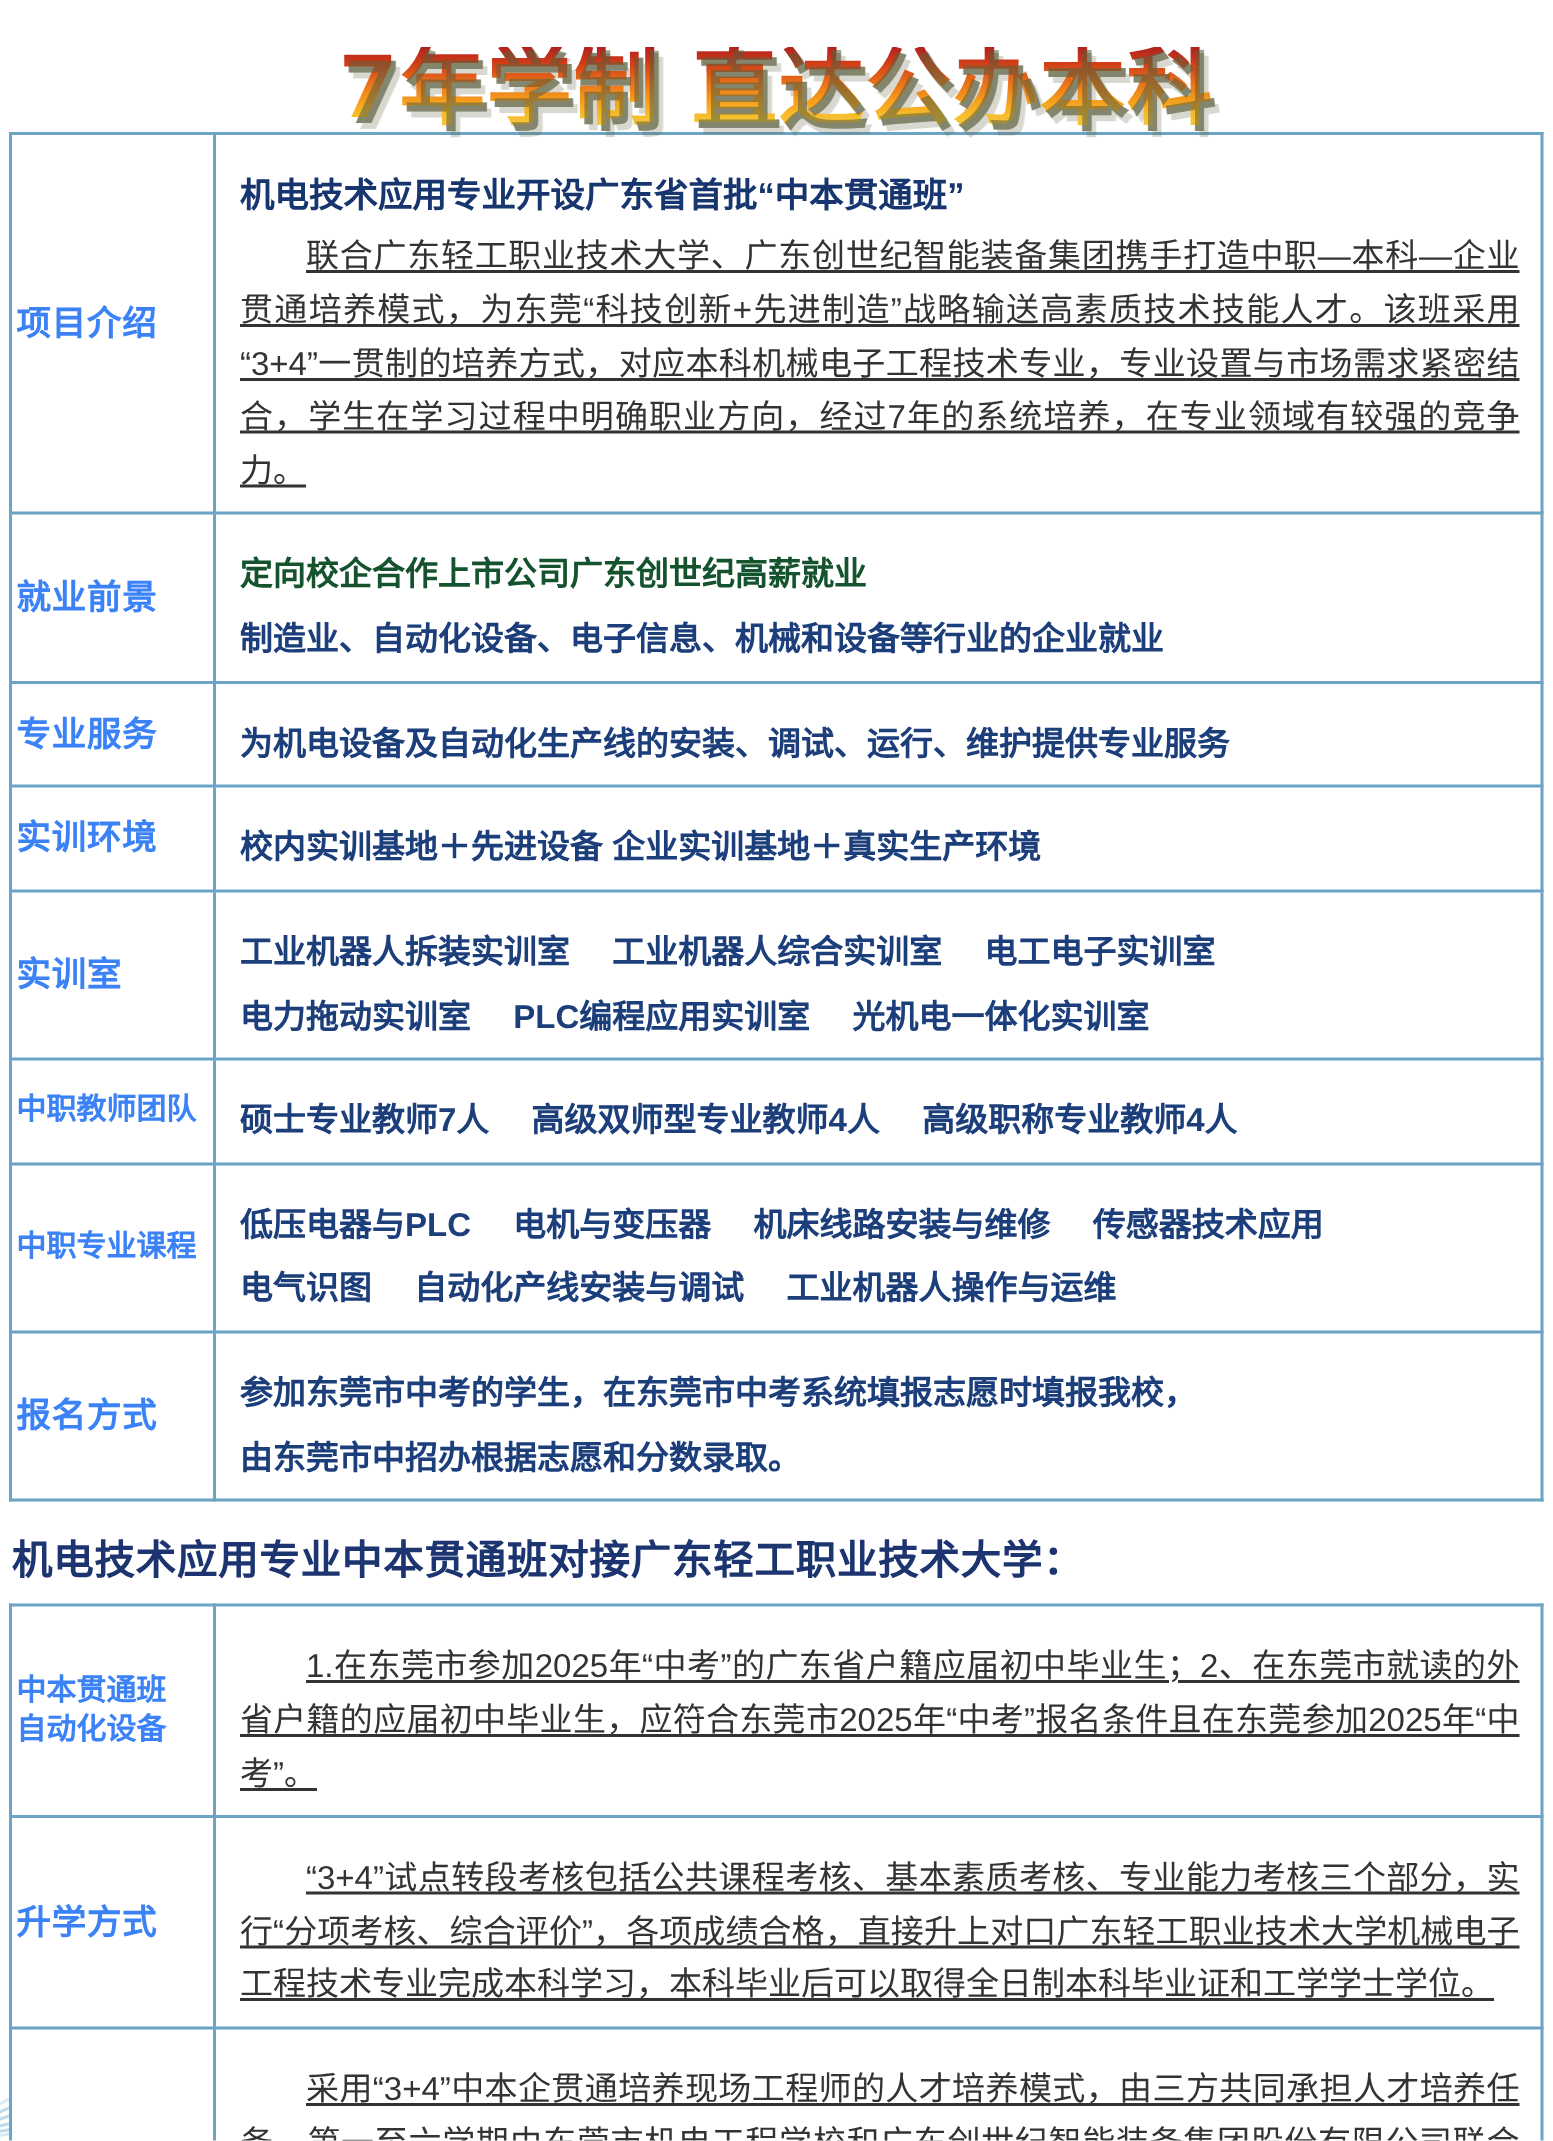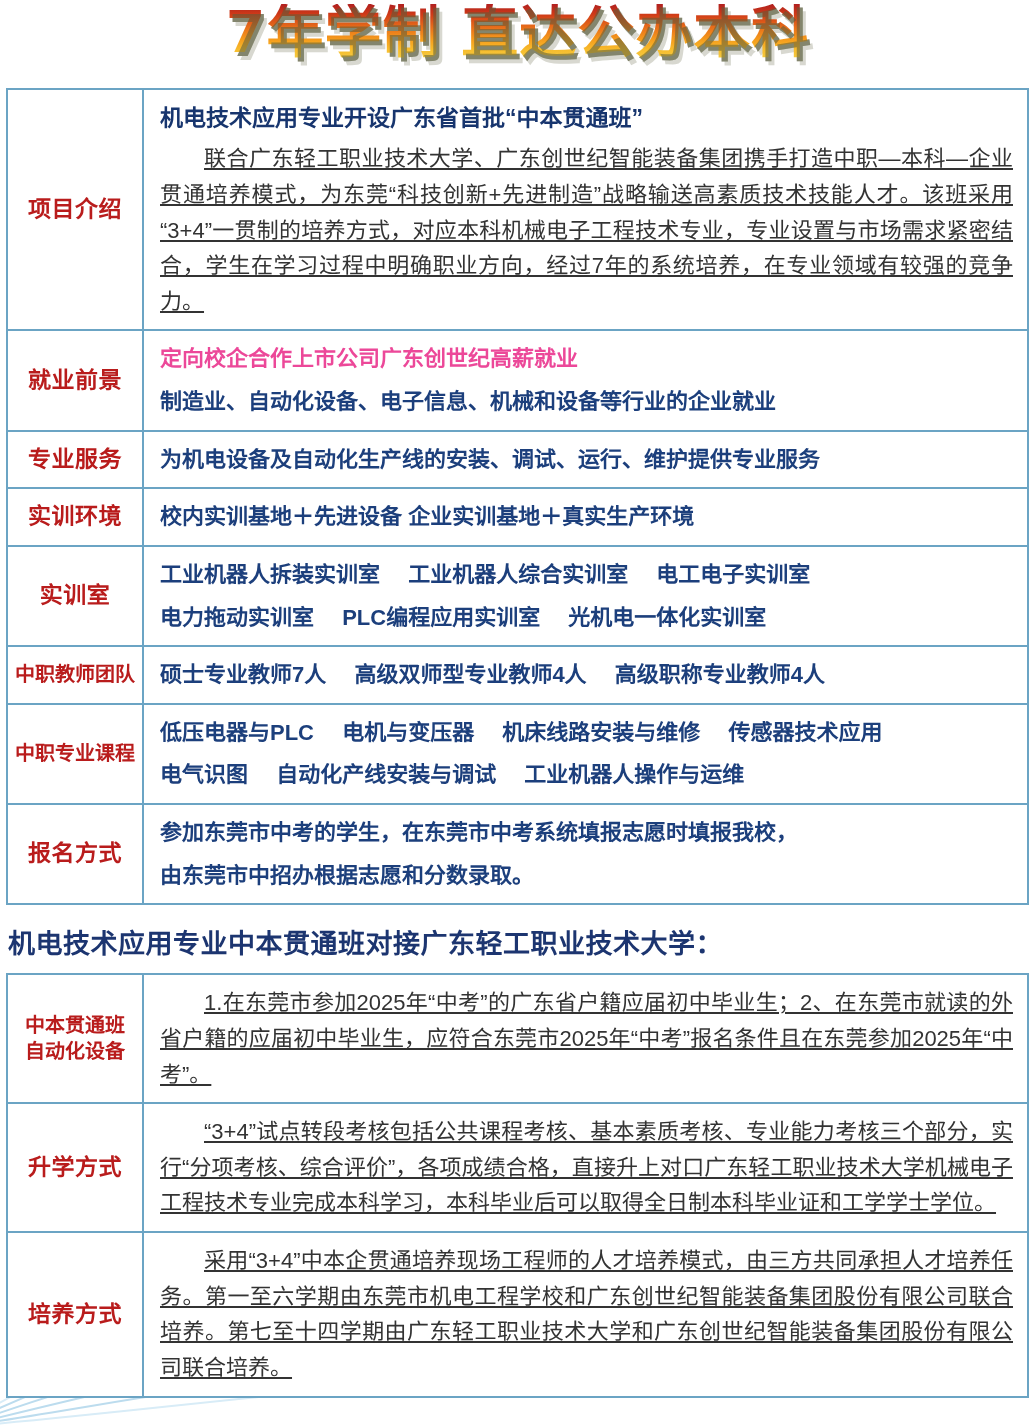--- a/index.html
+++ b/index.html
@@ -26,21 +26,21 @@
     position: relative;
     z-index: 2;
     width: 1035px;
     padding: 0 6px;
   }
 
   
   .banner {
     height: 88px;
     display: flex;
-    align-items: flex-start;
+    align-items: flex-end;
     justify-content: center;
     padding-top: 4px;
   }
   .banner-title {
     font-family: "DejaVu Sans", "Liberation Sans", sans-serif;
     font-size: 57px;
     font-weight: 700;
     letter-spacing: 1px;
     line-height: 1;
     white-space: nowrap;
@@ -67,40 +67,39 @@
     background: #ffffff;
   }
   .info-table td {
     border: 2px solid #6ba4c4;
     background: #ffffff;
     vertical-align: middle;
   }
   .col-label { width: 136px; }
 
   .cell-label {
-    text-align: center;
-    color: #b91c1c;
+    color: #3b82f6;
     font-weight: 700;
     font-size: 23px;
     line-height: 1.28;
     letter-spacing: 0.5px;
     padding: 6px 3px;
   }
   .cell-label.narrow { font-size: 20px; letter-spacing: 0; margin-top: 16px; }
 
   .cell-body {
-    padding: 10px 14px 10px 16px;
+    padding: 22px 14px 10px 16px;
     color: #2e2e2e;
     font-size: 22px;
     line-height: 1.62;
   }
 
   
   .t-navy   { color: #17356e; font-weight: 700; }
-  .t-red    { color: #ec4899; font-weight: 700; }
+  .t-red    { color: #14532d; font-weight: 700; }
   .t-blue   { color: #1c3f7c; font-weight: 700; }
   .t-body   { color: #333333; font-weight: 400; }
 
   .para { margin: 0; text-indent: 2em; text-align: justify; text-decoration: underline; }
   .line { margin: 0; }
   .line + .line { margin-top: 7px; }
 
   .spaced span + span { margin-left: 22px; }
 
   

